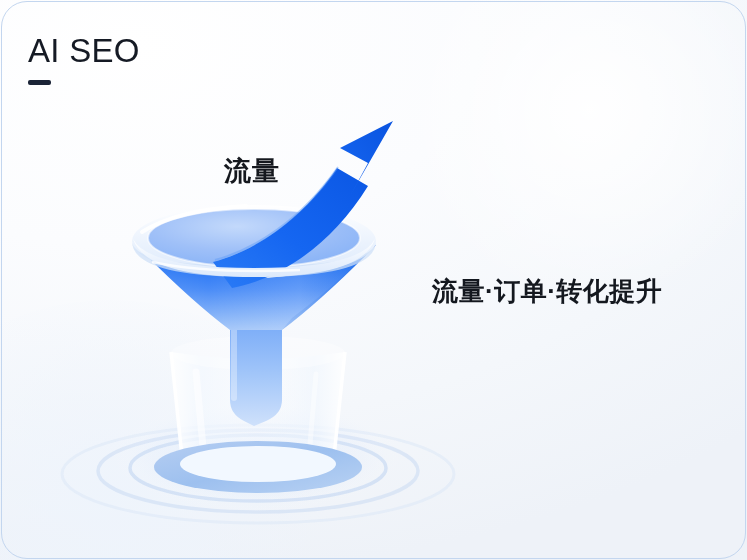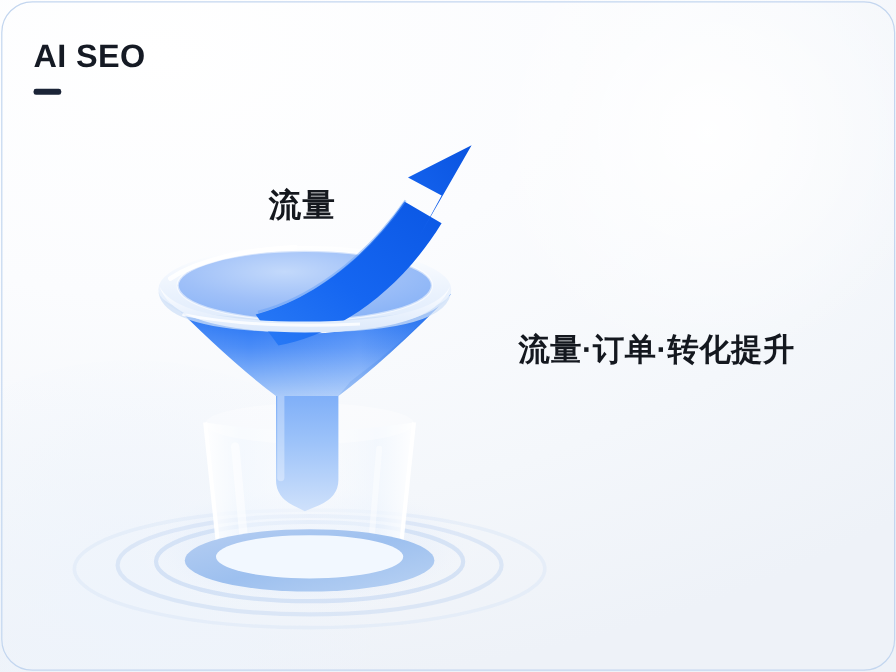--- a/index.html
+++ b/index.html
@@ -52,22 +52,22 @@
   }
 
   
   #title-block {
     position: absolute;
     left: 28px;
     top: 34px;
     z-index: 30;
   }
   #page-title {
-    font-size: 27px;
-    font-weight: bold;
+    font-size: 33px;
+    font-weight: normal;
     letter-spacing: 0.3px;
     color: #151a24;
     line-height: 1;
     white-space: nowrap;
   }
   #title-underline {
     margin-top: 13px;
     width: 23px;
     height: 4.5px;
     border-radius: 2px;

